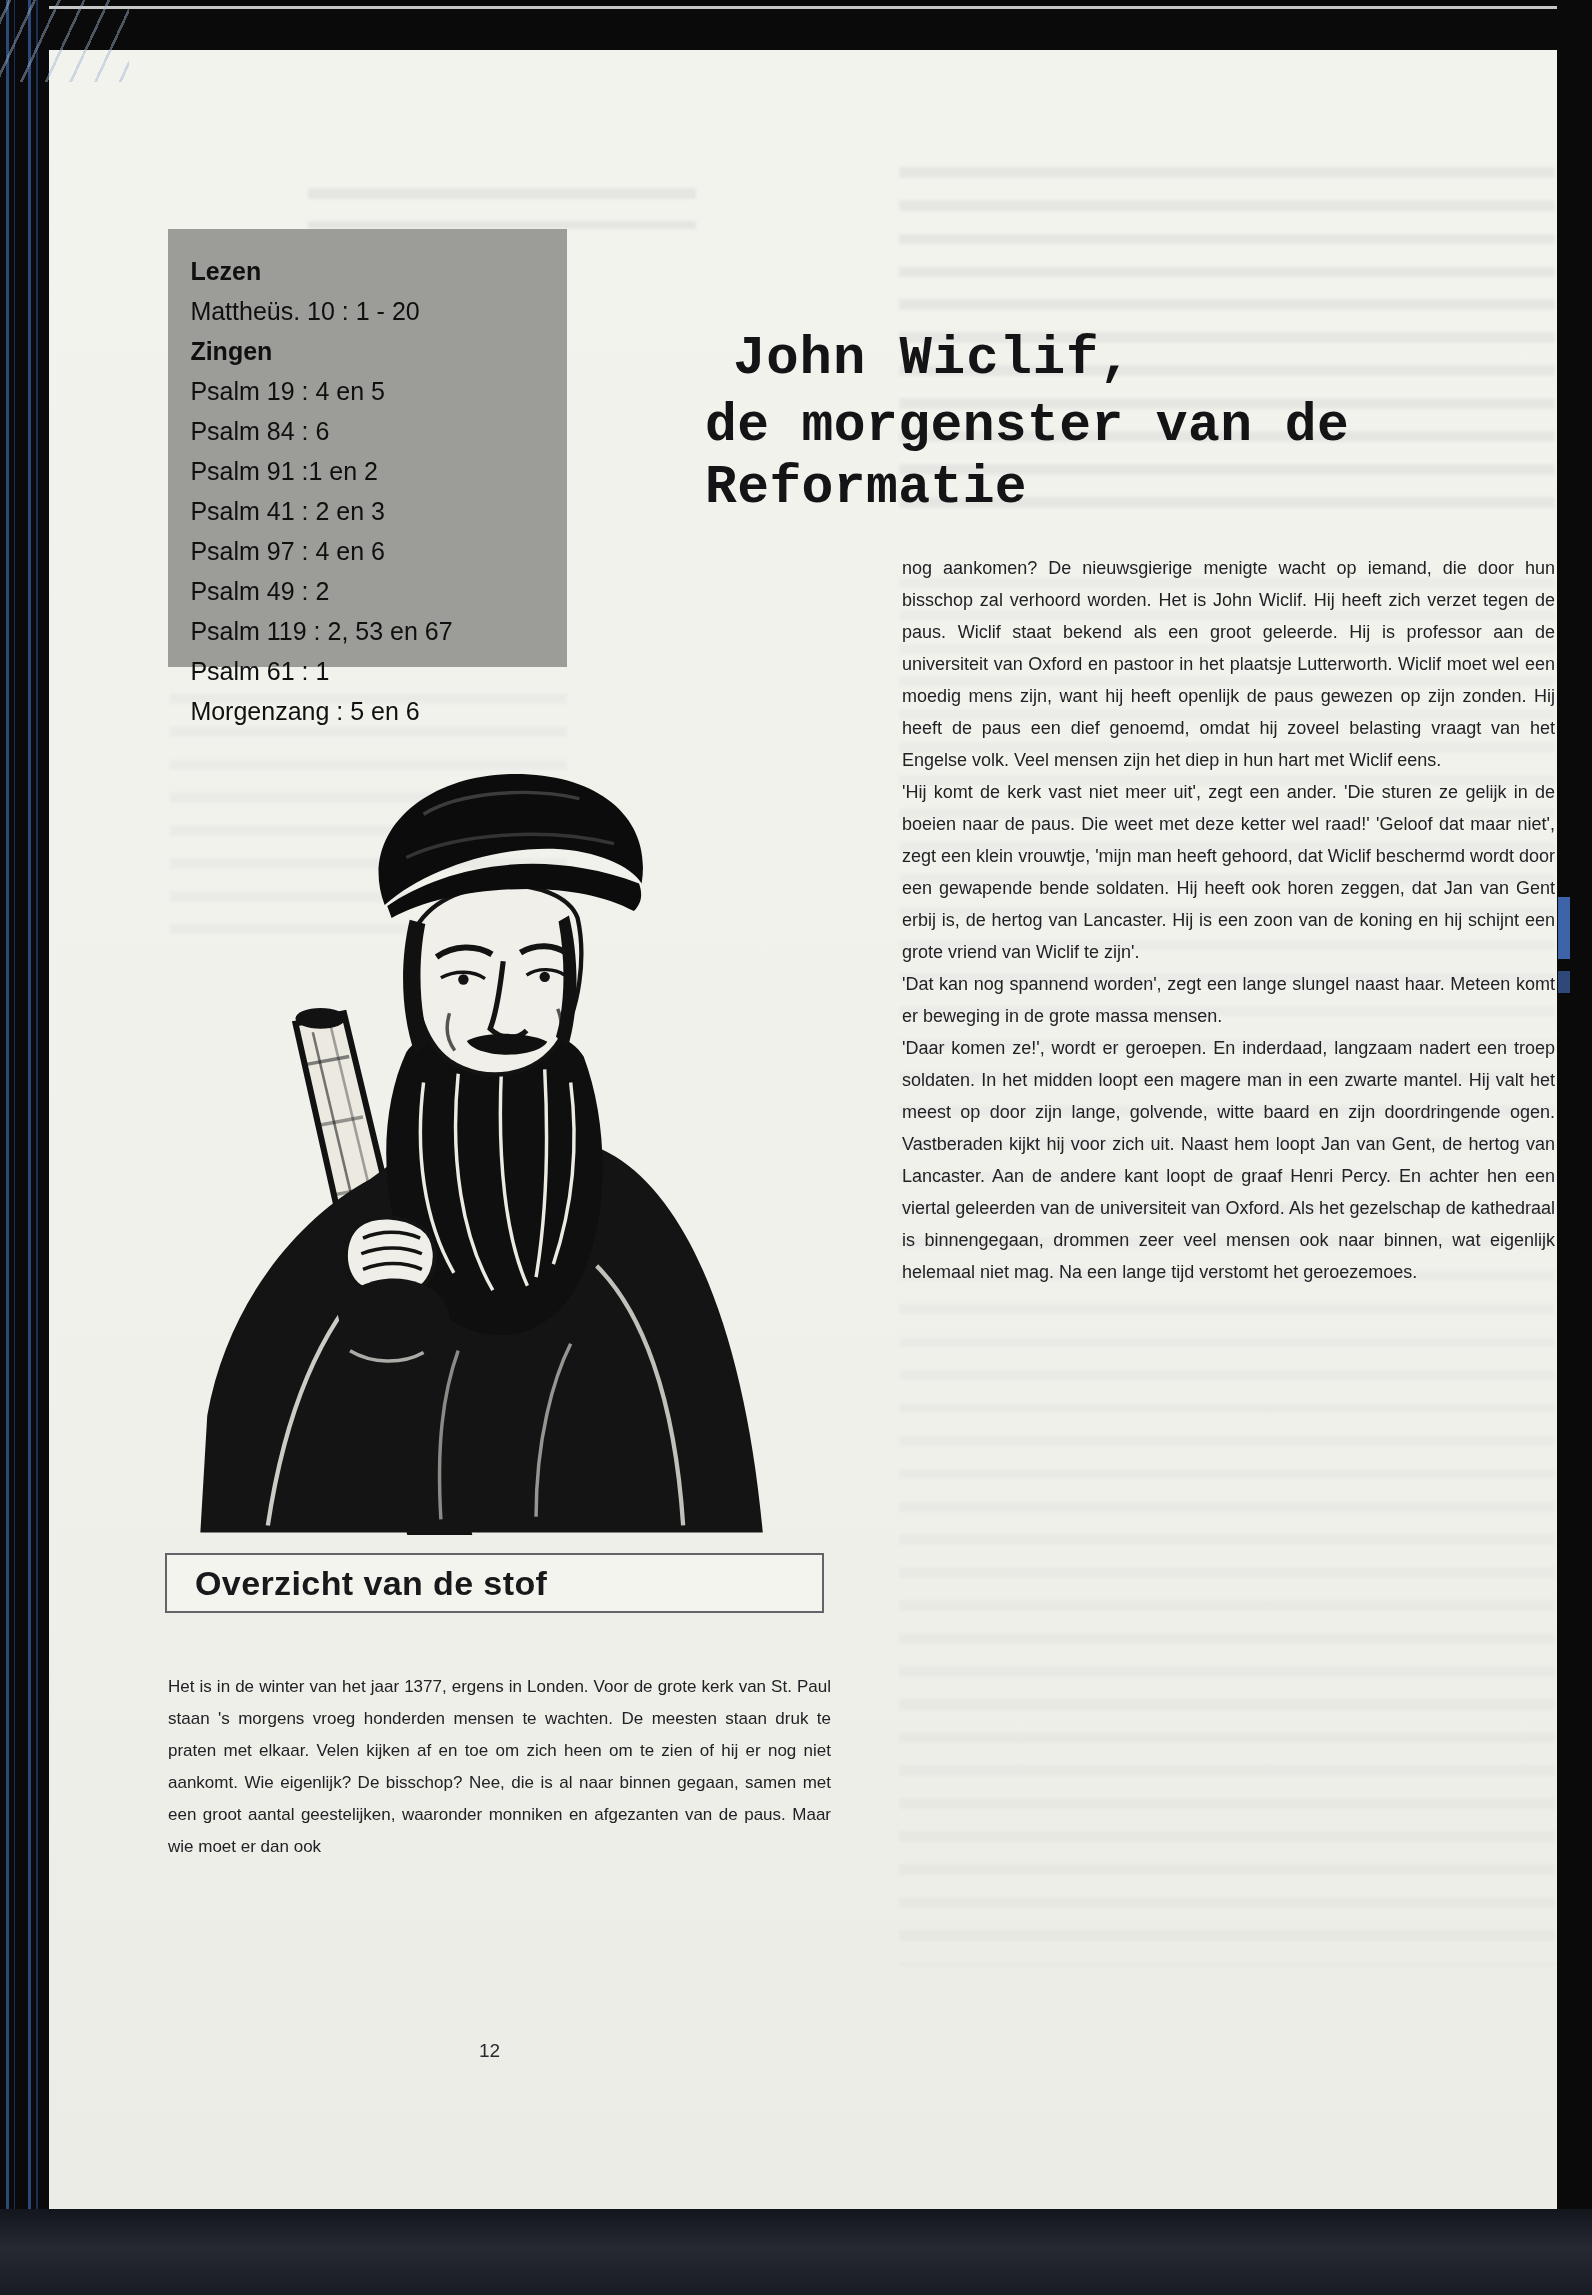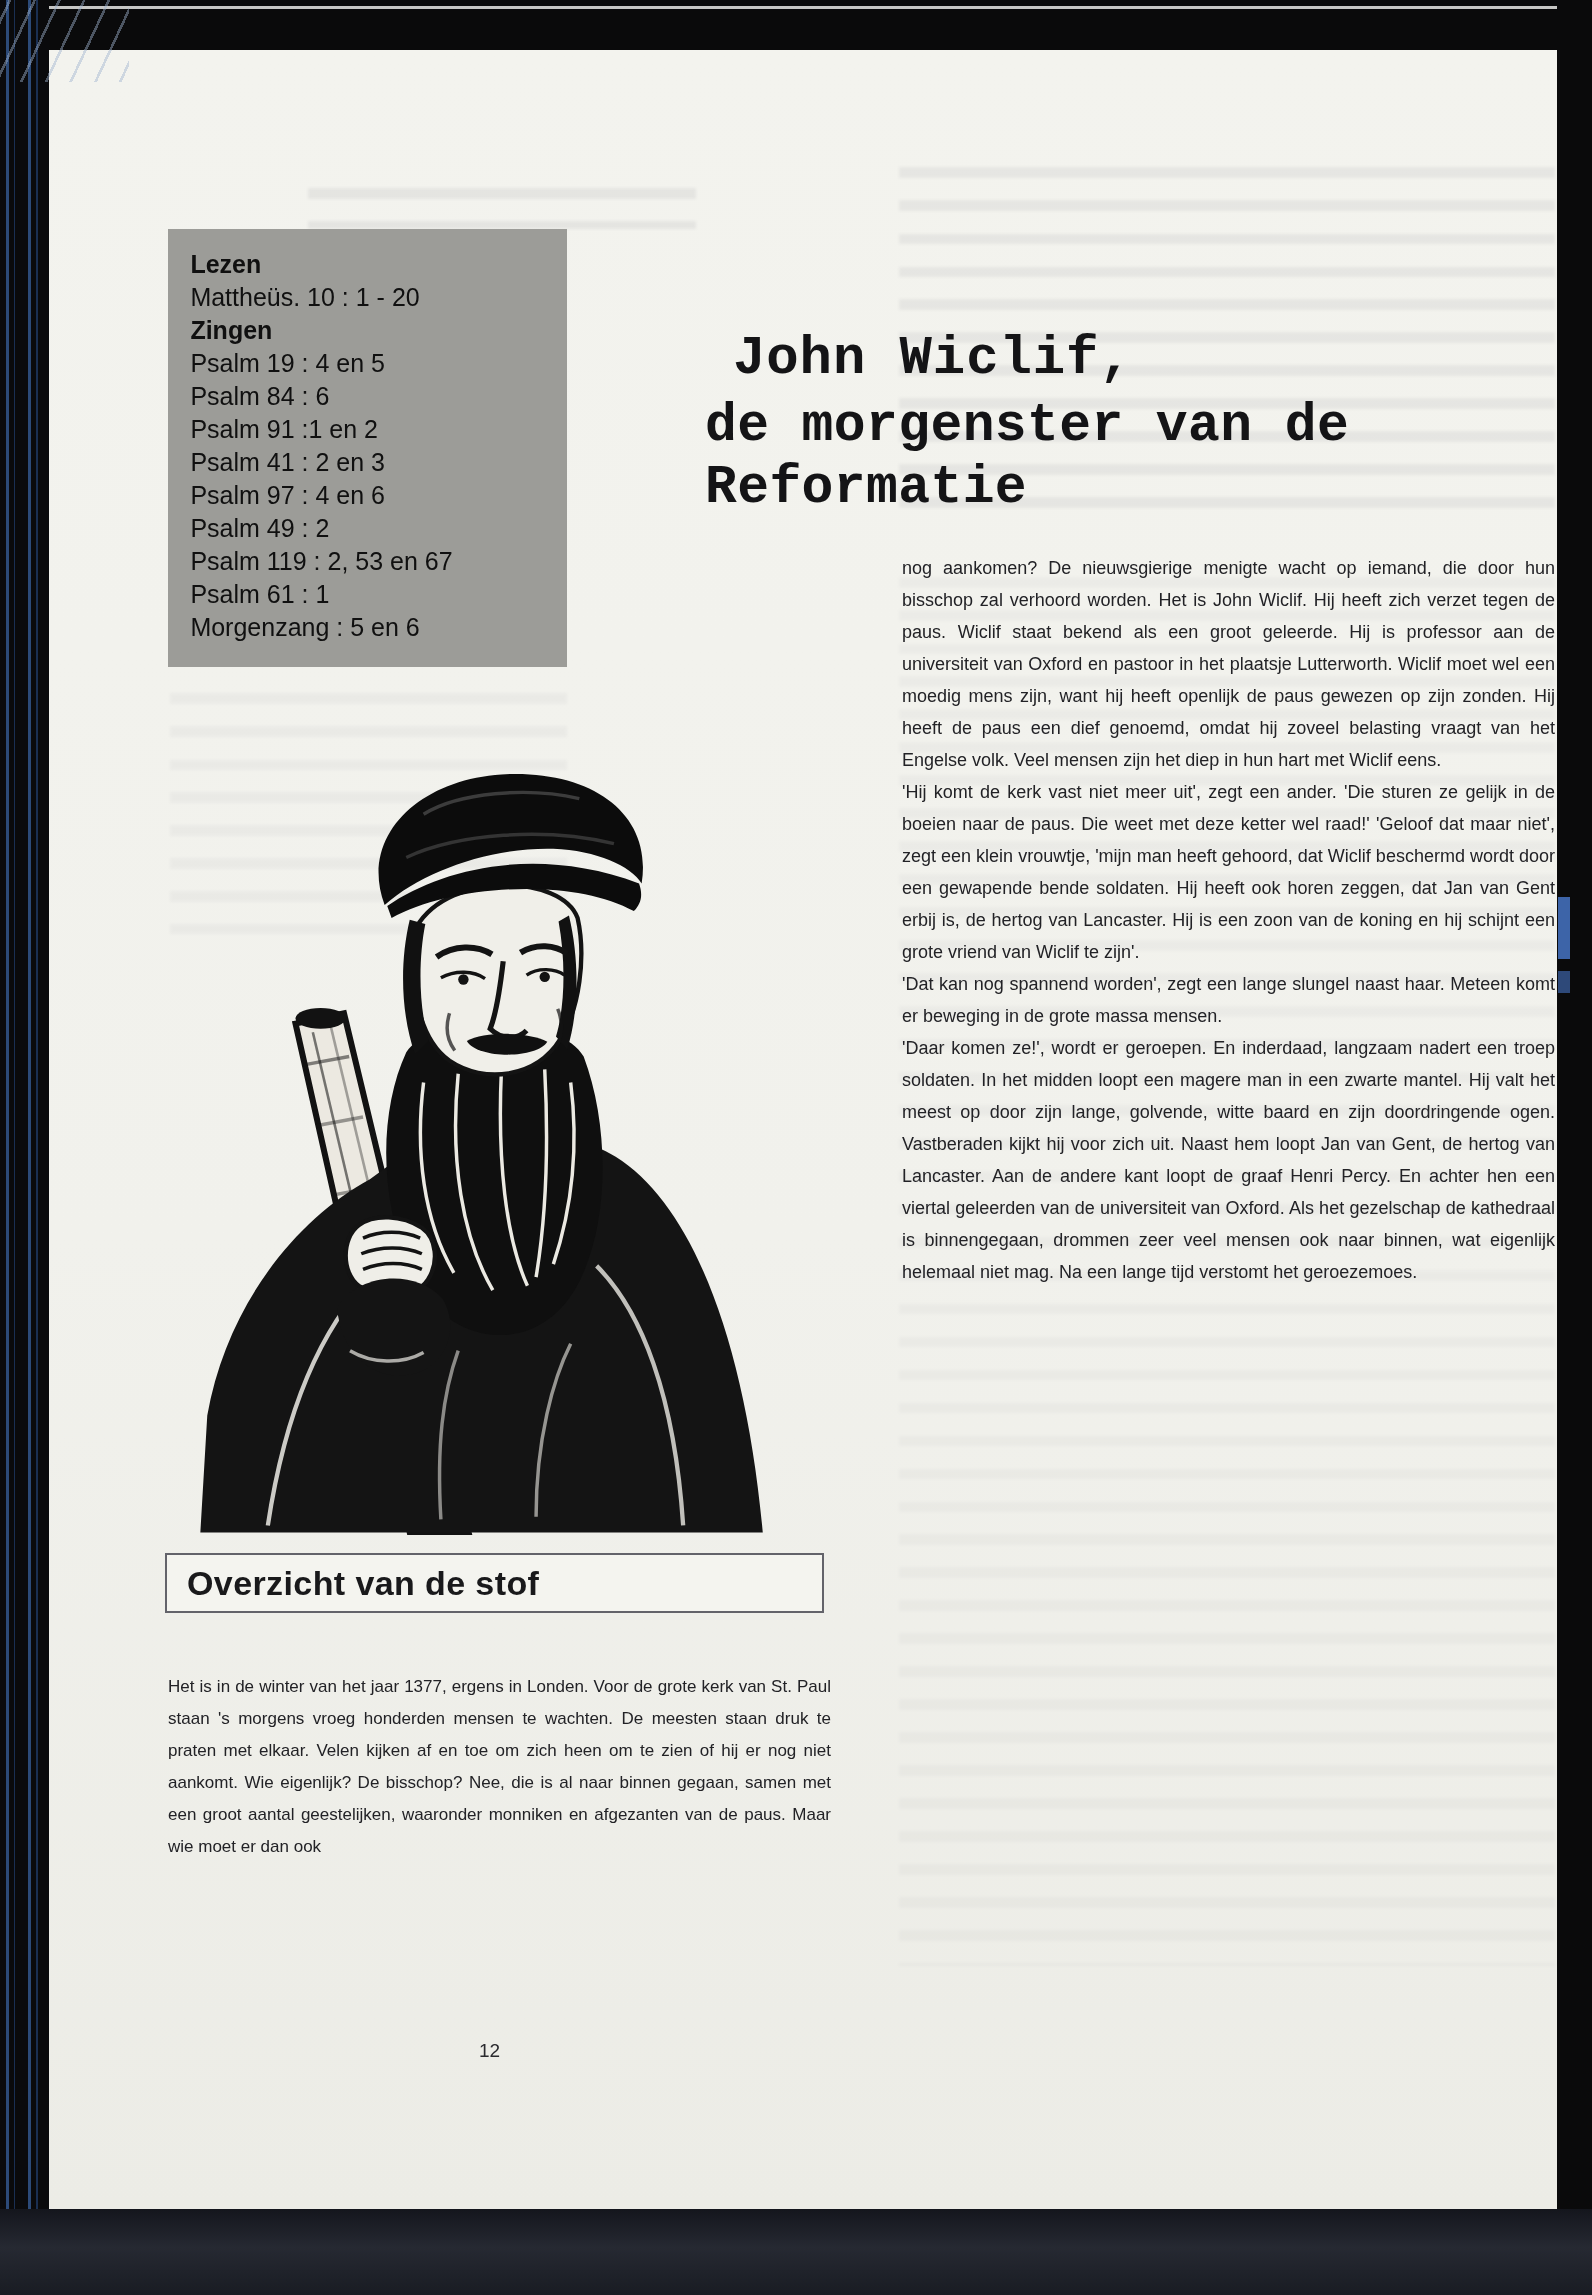--- a/index.html
+++ b/index.html
@@ -44,21 +44,21 @@
   .g3{left:259px;top:129px;width:388px;height:50px;opacity:.10;}
   .g4{left:121px;top:634px;width:397px;height:250px;opacity:.055;}
 
   
   .reading-box{
     position:absolute;left:119px;top:179px;width:399px;height:438px;
     background:var(--box_gray,#9c9c98);
     box-sizing:border-box;padding:19px 22.4px;
     color:#101010;font-size:25px;line-height:33px;
   }
-  .rb-line{white-space:nowrap;}
+  .rb-line{white-space:nowrap;margin-top:7px;}
   .rb-bold{font-weight:700;}
 
   
   .title{
     position:absolute;left:656px;top:278px;width:872px;
     font-family:Liberation Mono, monospace;font-weight:700;color:#141416;
   }
   .title-line1{font-size:54px;line-height:62px;margin-left:28px;letter-spacing:0.9px;}
   .title-line2{font-size:53px;line-height:62px;margin-top:5.2px;letter-spacing:0.4px;}
 
@@ -71,21 +71,21 @@
   .left-col{
     position:absolute;left:119px;top:1621px;width:663px;
     font-size:17px;line-height:32px;text-align:justify;color:var(--ink,#222226);
   }
   .left-col p{margin:0;}
 
   
   .overview-box{
     position:absolute;left:116px;top:1503px;width:659px;height:60px;
     box-sizing:border-box;border:2.6px solid #63636a;background:#f4f4ef;
-    display:flex;align-items:center;padding-left:20px;
+    display:flex;align-items:center;padding-left:28px;
     font-size:34px;font-weight:700;color:#19191b;letter-spacing:0.4px;
   }
 
   
   .page-number{
     position:absolute;left:380px;top:1990px;width:121px;text-align:center;
     font-size:19px;color:#2a2a2e;
   }
 
   

